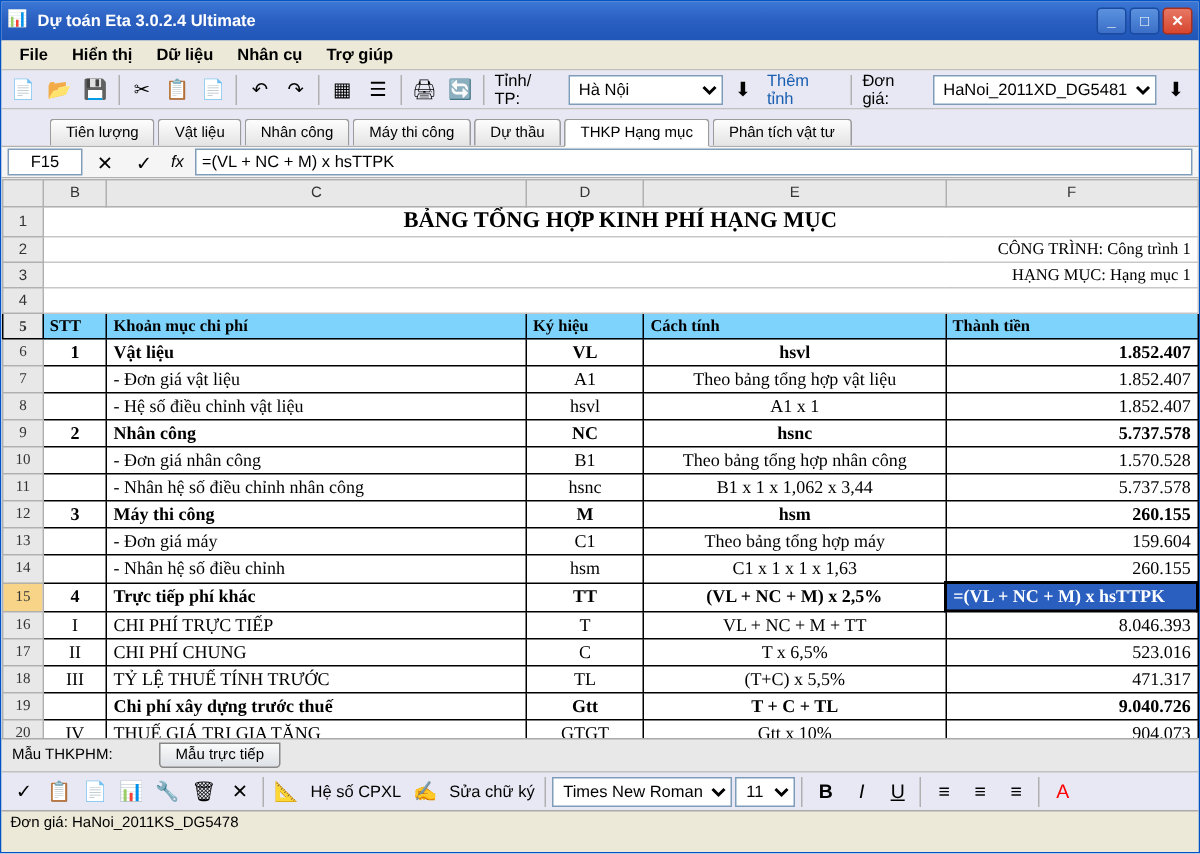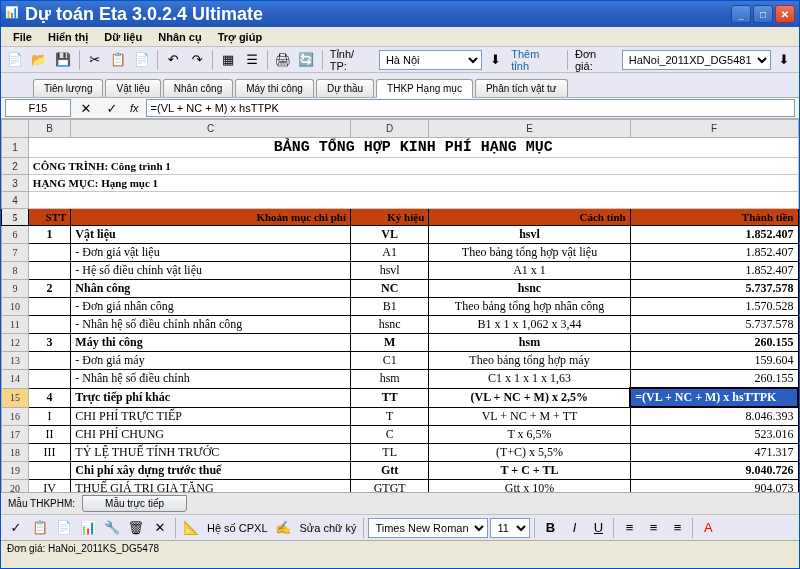--- a/index.html
+++ b/index.html
@@ -1,54 +1,54 @@
 <!DOCTYPE html>
 <html><head>
 <meta charset="utf-8">
 <style>
 * { box-sizing: border-box; margin: 0; padding: 0; }
 body { font-family: Tahoma, Arial, sans-serif; font-size: 11px; background: #ece9d8; overflow: hidden; }
 .window { width: 800px; height: 569px; display: flex; flex-direction: column; border: 1px solid #0053c7; }
 .titlebar { background: linear-gradient(#3b77d6, #2a5fc0 50%, #1f56b8); color: #fff; height: 26px; display: flex; align-items: center; padding: 0 4px; }
-.titlebar .title { flex: 1; font-weight: bold; font-size: 18px; padding-left: 4px; }
+.titlebar .title { flex: 1; font-weight: bold; font-size: 11px; padding-left: 4px; }
 .titlebar .winbtns { display: flex; gap: 2px; }
 .titlebar .winbtn { width: 20px; height: 18px; background: linear-gradient(#5b92de,#3b6fc8); border: 1px solid #1a4ba0; border-radius: 3px; color: #fff; font-weight: bold; display: flex; align-items: center; justify-content: center; font-size: 10px; }
 .titlebar .winbtn.close { background: linear-gradient(#e77764,#d7462e); border-color: #a6301d; }
 .menubar { background: #ece9d8; height: 20px; display: flex; align-items: center; padding: 0 4px; border-bottom: 1px solid #c0c0c0; }
 .menubar span { padding: 2px 8px; font-weight: bold; }
 .toolbar1 { background: #e8e8f4; height: 26px; display: flex; align-items: center; padding: 2px 4px; gap: 2px; border-bottom: 1px solid #c0c0c0; }
 .tbtn { width: 22px; height: 22px; border: 1px solid transparent; background: transparent; display: flex; align-items: center; justify-content: center; font-size: 13px; border-radius: 2px; }
 .sep { width: 1px; height: 20px; background: #b0b0b0; margin: 0 2px; }
 .lbl { padding: 0 3px; }
 .combo { height: 20px; border: 1px solid #7f9db9; background: #fff; font-size: 11px; padding: 0 2px; }
 .tabs { background: #e8e8f4; height: 24px; display: flex; align-items: flex-end; padding-left: 32px; gap: 2px; }
 .lefttab { position: absolute; left: 2px; top: 72px; width: 22px; height: 90px; background: #f0f0f0; border: 1px solid #999; border-radius: 0 4px 4px 0; writing-mode: vertical-rl; display: flex; align-items: center; justify-content: center; font-size: 10px; }
 .tab { background: linear-gradient(#fdfdfd,#e4e4e4); border: 1px solid #9b9b9b; border-bottom: none; padding: 3px 10px; border-radius: 3px 3px 0 0; font-size: 10px; }
 .tab.active { background: #fff; border-bottom: 1px solid #fff; position: relative; top: 1px; }
 .fbar { background: #f5f5f5; height: 22px; display: flex; align-items: center; border-top: 1px solid #b0b0b0; border-bottom: 1px solid #b0b0b0; padding: 0 4px; gap: 4px; }
-.cellref { width: 66px; height: 18px; border: 1px solid #7f9db9; background: #fff; text-align: center; font-size: 11px; }
+.cellref { width: 50px; height: 18px; border: 1px solid #7f9db9; background: #fff; text-align: center; font-size: 11px; }
 .formula { flex: 1; height: 18px; border: 1px solid #7f9db9; background: #fff; font-size: 11px; padding: 0 4px; }
 .grid-wrap { flex: 1; background: #fff; position: relative; overflow: hidden; display: flex; }
 .grid-main { flex: 1; overflow: auto; }
 table.grid { border-collapse: collapse; width: 100%; font-size: 11px; }
 table.grid th.colhead { background: #e8e8e8; border: 1px solid #b0b0b0; height: 18px; font-weight: normal; font-size: 10px; color: #333; }
 table.grid td.rowhead { background: #e8e8e8; border: 1px solid #b0b0b0; width: 24px; text-align: center; font-size: 10px; color: #333; }
 table.grid td.rowhead.sel { background: #f7d487; }
 table.grid td.cell { border: 1px solid #c7c7c7; padding: 1px 4px; height: 17px; }
-.doc-title { text-align: center; font-family: Liberation Mono, monospace; font-weight: bold; font-size: 15px; }
-.doc-sub { text-align: left; font-family: 'Times New Roman', serif; font-weight: bold; font-size: 11px; }
+.doc-title { text-align: center; font-family: Liberation Serif, serif; font-weight: bold; font-size: 15px; }
+.doc-sub { text-align: right; font-family: 'Times New Roman', serif; font-weight: normal; font-size: 11px; }
 .data-row td { font-family: 'Times New Roman', serif; font-size: 12px; }
-.hdr td { background: #c2410c; border: 1px solid #000 !important; font-weight: bold; text-align: right; font-family: 'Times New Roman', serif; }
+.hdr td { background: #7dd3fc; border: 1px solid #000 !important; font-weight: bold; text-align: left; font-family: 'Times New Roman', serif; }
 .bcell { border: 1px solid #000 !important; }
 .bold { font-weight: bold; }
 .tc { text-align: center; }
 .tr { text-align: right; }
 .selcell { background: #2a5fc0; color: #fff; border: 2px solid #000 !important; }
 .footer-tabs { height: 22px; background: #e8e8e8; display: flex; align-items: center; border-top: 1px solid #aaa; padding: 0 4px; gap: 4px; font-size: 10px; }
-.ftab { background: linear-gradient(#fafafa,#dde1e6); border: 1px solid #888; padding: 2px 22px; border-radius: 0 0 3px 3px; }
+.ftab { background: linear-gradient(#fafafa,#dde1e6); border: 1px solid #888; padding: 2px 10px; border-radius: 0 0 3px 3px; margin-left: 24px; }
 .toolbar2 { background: #e8e8f4; height: 26px; display: flex; align-items: center; padding: 0 4px; gap: 2px; border-top: 1px solid #c0c0c0; }
 .statusbar { height: 28px; background: #ece9d8; border-top: 1px solid #aaa; font-size: 10px; padding: 2px 6px; }
 .sicon { display: inline-block; width: 16px; height: 16px; }
 .colF { background: #fdf2cf; }
 th.colhead.colF { background: #f7d487; }
 .italic { font-style: italic; }
 </style>
 </head>
 <body>
 

